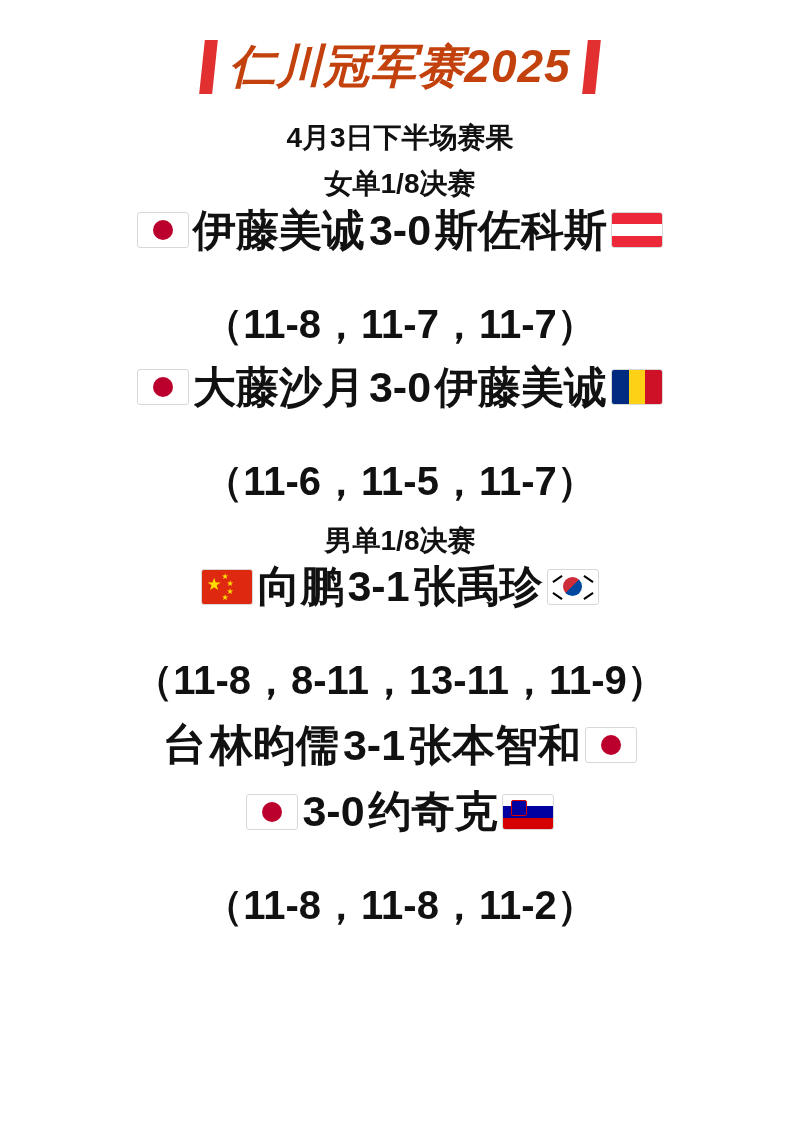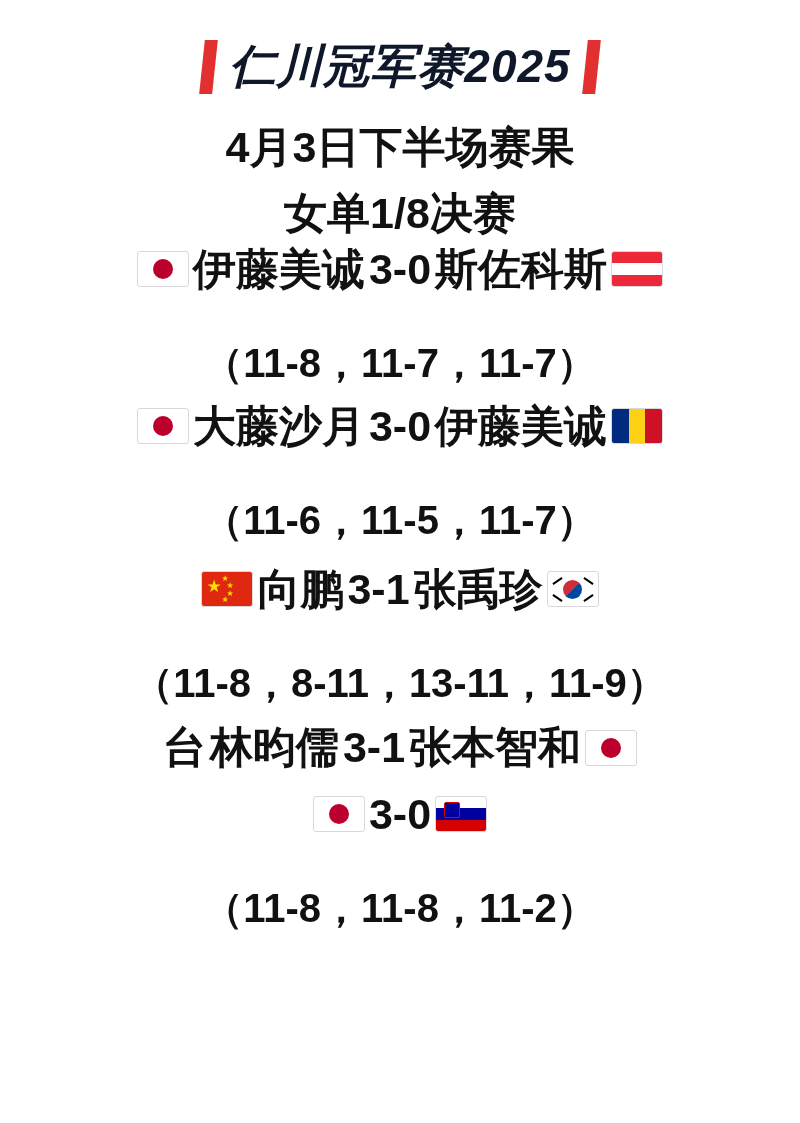--- a/index.html
+++ b/index.html
@@ -35,28 +35,28 @@
     width: 13px;
     height: 54px;
     background: #e23030;
     display: inline-block;
     transform: skewX(-6deg);
   }
   .title-text {
     font-size: 46px;
     font-weight: 700;
     font-style: italic;
-    color: #0f172a;
+    color: #c2410c;
     letter-spacing: 1px;
     white-space: nowrap;
   }
   .line {
     width: 100%;
     text-align: center;
-    font-size: 43px;
+    font-size: 28px;
     font-weight: 700;
     line-height: 1.30;
     color: #111111;
     white-space: nowrap;
   }
   .line.sub {
     margin-top: 4px;
   }
   .line.scores {
     font-size: 40px;
@@ -188,20 +188,21 @@
     <span class="flag jp"></span>
     <span class="txt">大藤沙月</span>
     <span class="txt">3-0</span>
     <span class="txt">伊藤美诚</span>
     <span class="flag ro"></span>
   </div>
   <div class="line scores">（11-6，11-5，11-7）</div>
 
   <div class="spacer-md"></div>
 
+  <div class="line">男单1/8决赛</div>
 
   <div class="match">
     <span class="flag cn">
       <span class="star s1">★</span>
         <span class="star s2">★</span>
         <span class="star s3">★</span>
         <span class="star s4">★</span>
         <span class="star s5">★</span>
     </span>
     <span class="txt">向鹏</span>
@@ -225,17 +226,18 @@
     <span class="txt">3-1</span>
     <span class="txt">张本智和</span>
     <span class="flag jp"></span>
   </div>
 
   <div class="spacer-sm"></div>
 
   <div class="match">
     <span class="flag jp"></span>
     <span class="txt">3-0</span>
+    <span class="txt">约奇克</span>
     <span class="flag si"></span>
   </div>
   <div class="line scores">（11-8，11-8，11-2）</div>
 
 </div>
 
 </body></html>

